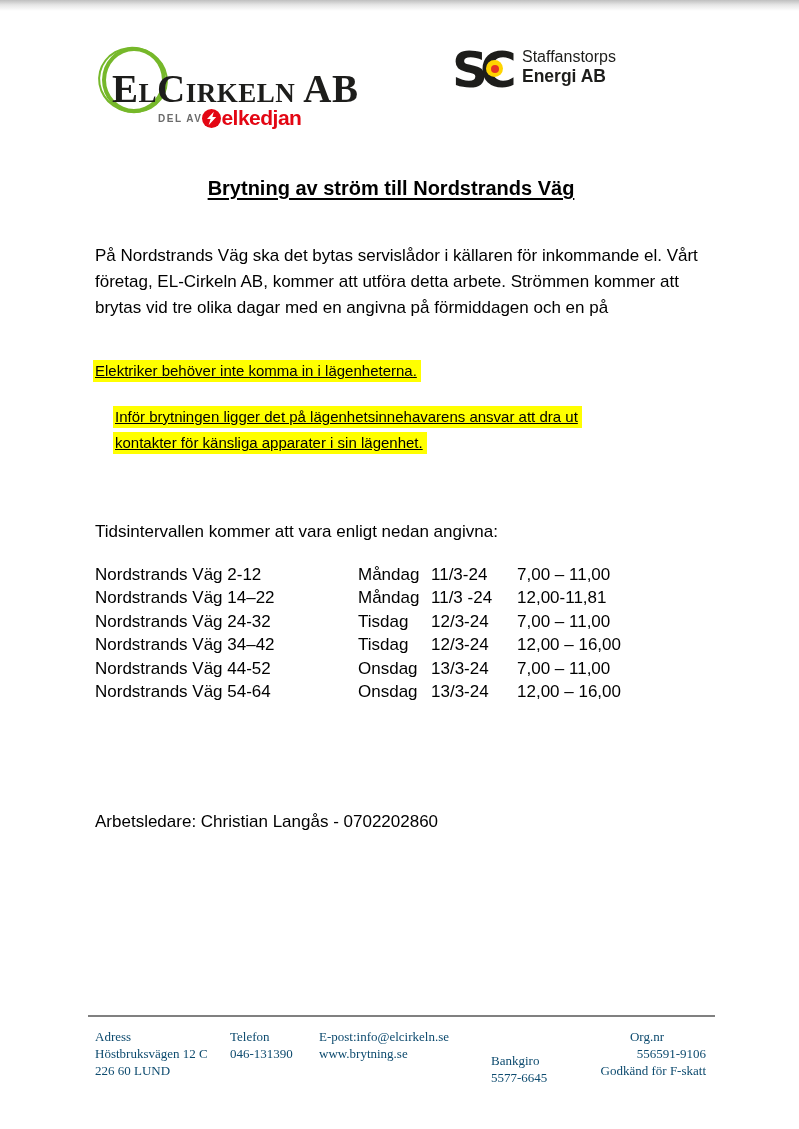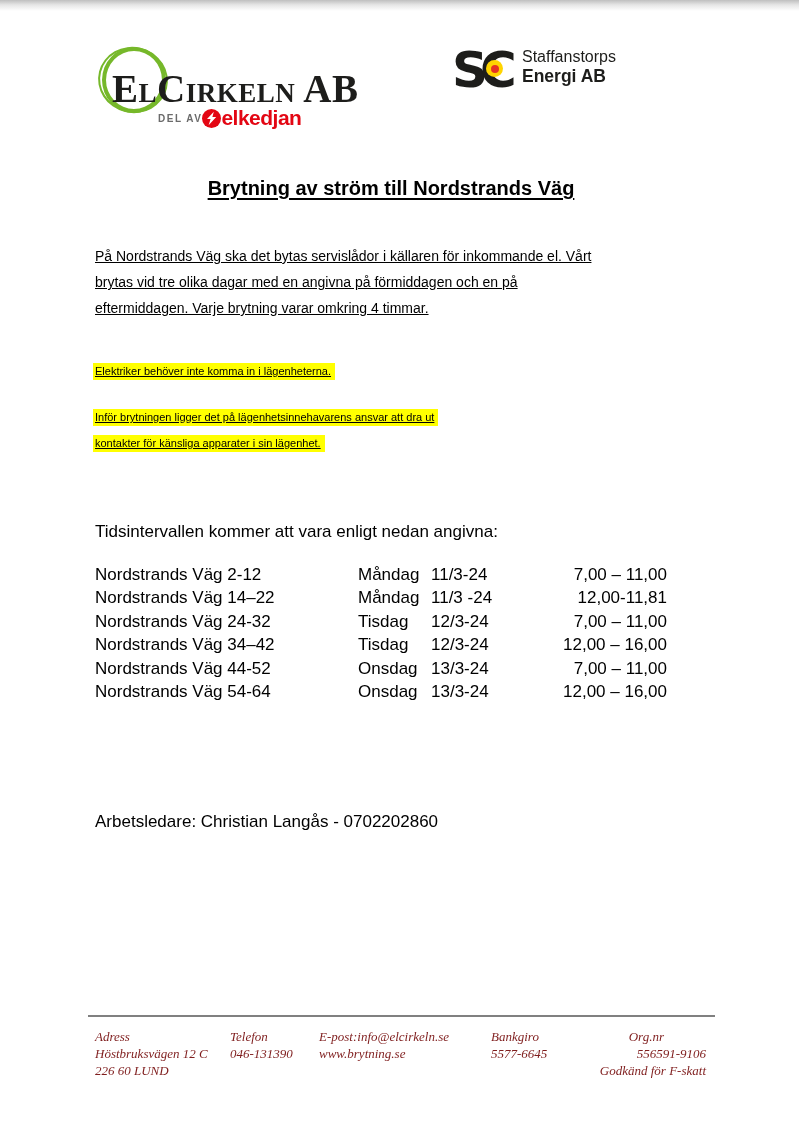--- a/index.html
+++ b/index.html
@@ -79,55 +79,55 @@
   .sc-lines{position:absolute;left:70px;top:6px;color:var(--logo_ink);white-space:nowrap;}
   .sc-line1{font-size:16px;line-height:18px;}
   .sc-line2{font-size:17.5px;line-height:20px;font-weight:bold;}
 
   
   .title{
     position:absolute;left:0;top:176px;width:782px;
     text-align:center;font-size:20px;line-height:24px;font-weight:bold;
     text-decoration:underline;text-decoration-thickness:2px;text-underline-offset:3px;
   }
-  .intro{position:absolute;left:95px;top:243px;width:660px;font-size:14px;line-height:26px;text-decoration:underline;}
+  .intro{position:absolute;left:95px;top:243px;width:660px;font-size:17px;line-height:26px;}
   .intro div{white-space:nowrap;}
 
-  .hl-block{position:absolute;left:95px;font-size:11px;line-height:26px;}
+  .hl-block{position:absolute;left:95px;font-size:15px;line-height:26px;}
   .hl1{top:358px;}
-  .hl2{top:404px;}
+  .hl2{top:404px;margin-left:20px;}
   .mark{
     background:var(--highlight);
     text-decoration:underline;
     padding:2px 4px 3px 2px;margin-left:-2px;
     white-space:nowrap;
   }
 
   .sched-intro{position:absolute;left:95px;top:519px;font-size:17px;line-height:26px;white-space:nowrap;}
 
   .sched{position:absolute;left:95px;top:563px;width:620px;font-size:17px;line-height:23.4px;}
   .sched-row{display:flex;}
   .col-street{width:263px;white-space:nowrap;}
   .col-day{width:73px;white-space:nowrap;}
   .col-date{width:86px;white-space:nowrap;}
-  .col-time{width:150px;text-align:right;white-space:nowrap;}
+  .col-time{width:150px;text-align:left;white-space:nowrap;}
 
   .contact{position:absolute;left:95px;top:809px;font-size:17px;line-height:26px;white-space:nowrap;}
 
   
   .footer-rule{position:absolute;left:88px;top:1015px;width:627px;height:2px;background:var(--footer_line);}
   .f-col{
     position:absolute;top:1028px;
     font-family:"Liberation Serif",serif;
-    font-size:13px;line-height:17px;color:#7f1d1d;white-space:nowrap;font-style:italic;
+    font-size:13px;line-height:17px;color:#0c4a6e;white-space:nowrap;
   }
   .f-col1{left:95px;}
   .f-col2{left:230px;}
   .f-col3{left:319px;}
-  .f-col4{left:491px;}
+  .f-col4{left:491px;margin-top:24px;}
   .f-col5{left:575px;width:131px;text-align:right;}
   .f-col5 .pad-r{padding-right:42px;}
 </style>
 </head>
 <body>
 
 <div class="page">
   <div class="top-shade"></div>
 
   <div class="logo-elc">
@@ -153,22 +153,22 @@
     <div class="sc-lines">
       <div class="sc-line1">Staffanstorps</div>
       <div class="sc-line2">Energi AB</div>
     </div>
   </div>
 
   <div class="title">Brytning av ström till Nordstrands Väg</div>
 
   <div class="intro">
     <div>På Nordstrands Väg ska det bytas servislådor i källaren för inkommande el. Vårt</div>
+    <div>företag, EL-Cirkeln AB, kommer att utföra detta arbete. Strömmen kommer att</div>
     <div>brytas vid tre olika dagar med en angivna på förmiddagen och en på</div>
-    <div>eftermiddagen. Varje brytning varar omkring 4 timmar.</div>
   </div>
 
   <div class="hl-block hl1">
     <span class="mark">Elektriker behöver inte komma in i lägenheterna.</span>
   </div>
 
   <div class="hl-block hl2">
     <div><span class="mark">Inför brytningen ligger det på lägenhetsinnehavarens ansvar att dra ut</span></div>
     <div><span class="mark">kontakter för känsliga apparater i sin lägenhet.</span></div>
   </div>

